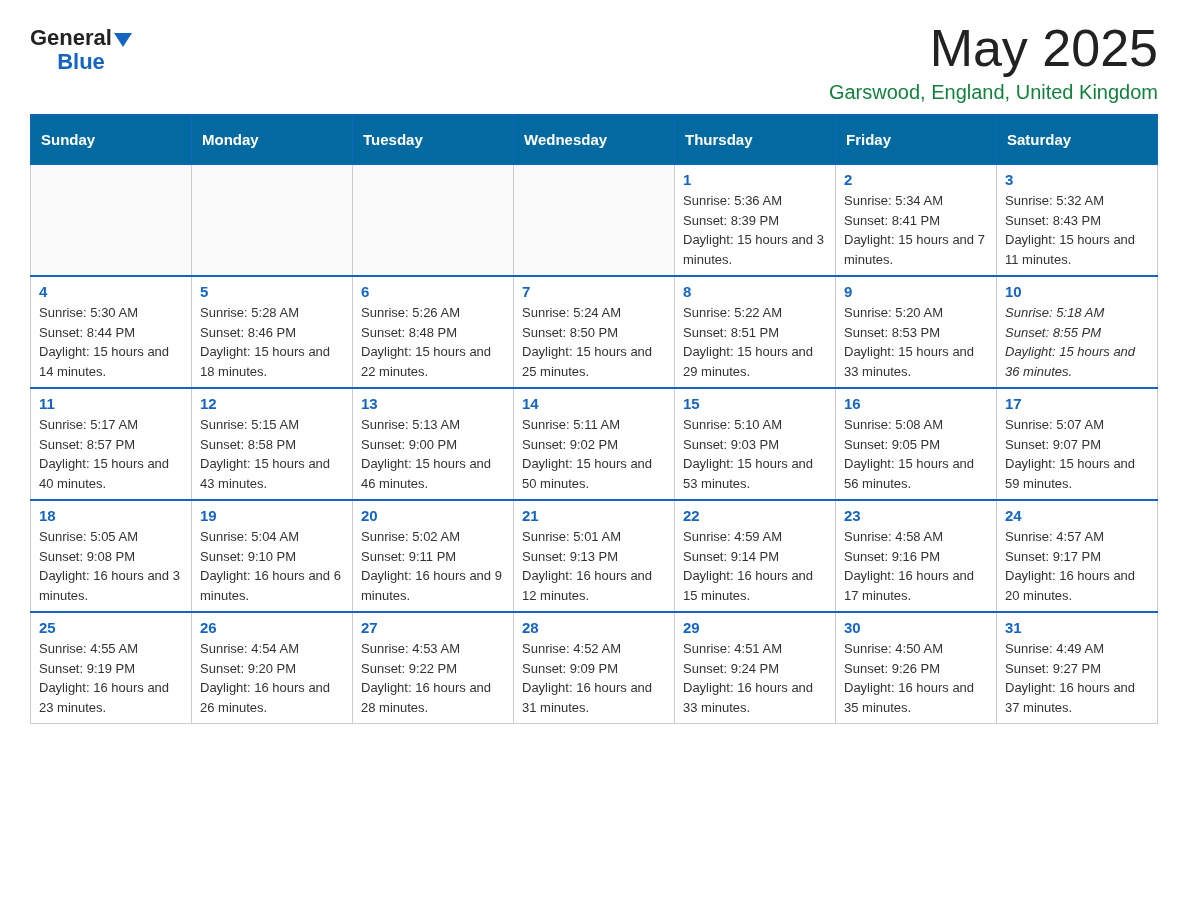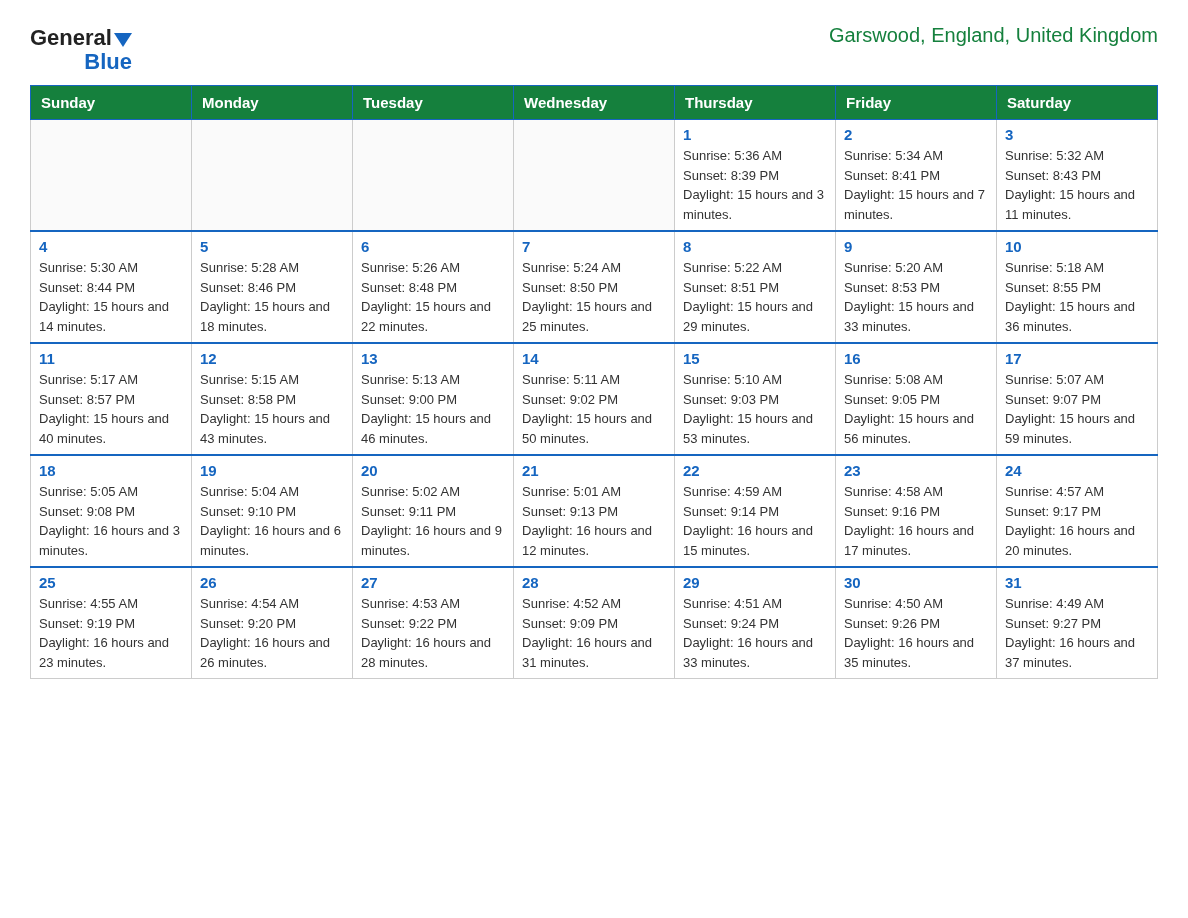--- a/index.html
+++ b/index.html
@@ -13,21 +13,21 @@
     }
     .header {
       display: flex;
       justify-content: space-between;
       align-items: flex-start;
       margin-bottom: 10px;
     }
     .logo {
       display: flex;
       flex-direction: column;
-      align-items: flex-end;
+      align-items: center;
       padding-top: 5px;
     }
     .logo-text {
       display: flex;
       align-items: center;
       font-size: 22px;
       font-weight: bold;
       color: #222;
     }
     .logo-general { color: #222; font-size: 22px; font-weight: bold; }
@@ -45,25 +45,25 @@
       font-size: 20px;
       color: #15803d;
       margin-top: 4px;
     }
     table {
       width: 100%;
       border-collapse: collapse;
       margin-top: 10px;
     }
     thead tr th {
-      background-color: #15803d;
+      background-color: #0369a1;
       color: #fff;
       font-size: 15px;
       font-weight: bold;
-      padding: 8px 10px;
+      padding: 16px 10px;
       text-align: left;
       border: 1px solid #1565c0;
     }
     tbody tr td {
       vertical-align: top;
       border: 1px solid #ccc;
       padding: 6px 8px;
       width: calc(100% / 7);
       min-height: 110px;
     }
@@ -96,20 +96,21 @@
   <div class="logo">
     <div class="logo-text">
       <span class="logo-general">General</span>
       <span style="display:inline-block;width:0;height:0;border-left:9px solid transparent;border-right:9px solid transparent;border-top:14px solid #1565c0;margin-left:2px;margin-top:4px;"></span>
     </div>
     <div style="margin-top:-2px;">
       <span class="logo-blue">Blue</span>
     </div>
   </div>
   <div class="title-block">
+    <div class="month-year">May 2025</div>
     <div class="location">Garswood, England, United Kingdom</div>
   </div>
 </div>
 
 <table>
   <thead>
     <tr>
       <th>Sunday</th>
       <th>Monday</th>
       <th>Tuesday</th>
@@ -176,21 +177,21 @@
 Daylight: 15 hours and 29 minutes.</div>
         </td>
         <td>
           <span class="day-number">9</span>
           <div class="day-info" style="white-space: pre-line;">Sunrise: 5:20 AM
 Sunset: 8:53 PM
 Daylight: 15 hours and 33 minutes.</div>
         </td>
         <td>
           <span class="day-number">10</span>
-          <div class="day-info" style="white-space: pre-line;">Sunrise: 5:18 AM
+          <div class="day-info" style="white-space: pre-line; font-style: italic;">Sunrise: 5:18 AM
 Sunset: 8:55 PM
 Daylight: 15 hours and 36 minutes.</div>
         </td>
       </tr>
       <tr>
         <td>
           <span class="day-number">11</span>
           <div class="day-info" style="white-space: pre-line;">Sunrise: 5:17 AM
 Sunset: 8:57 PM
 Daylight: 15 hours and 40 minutes.</div>

